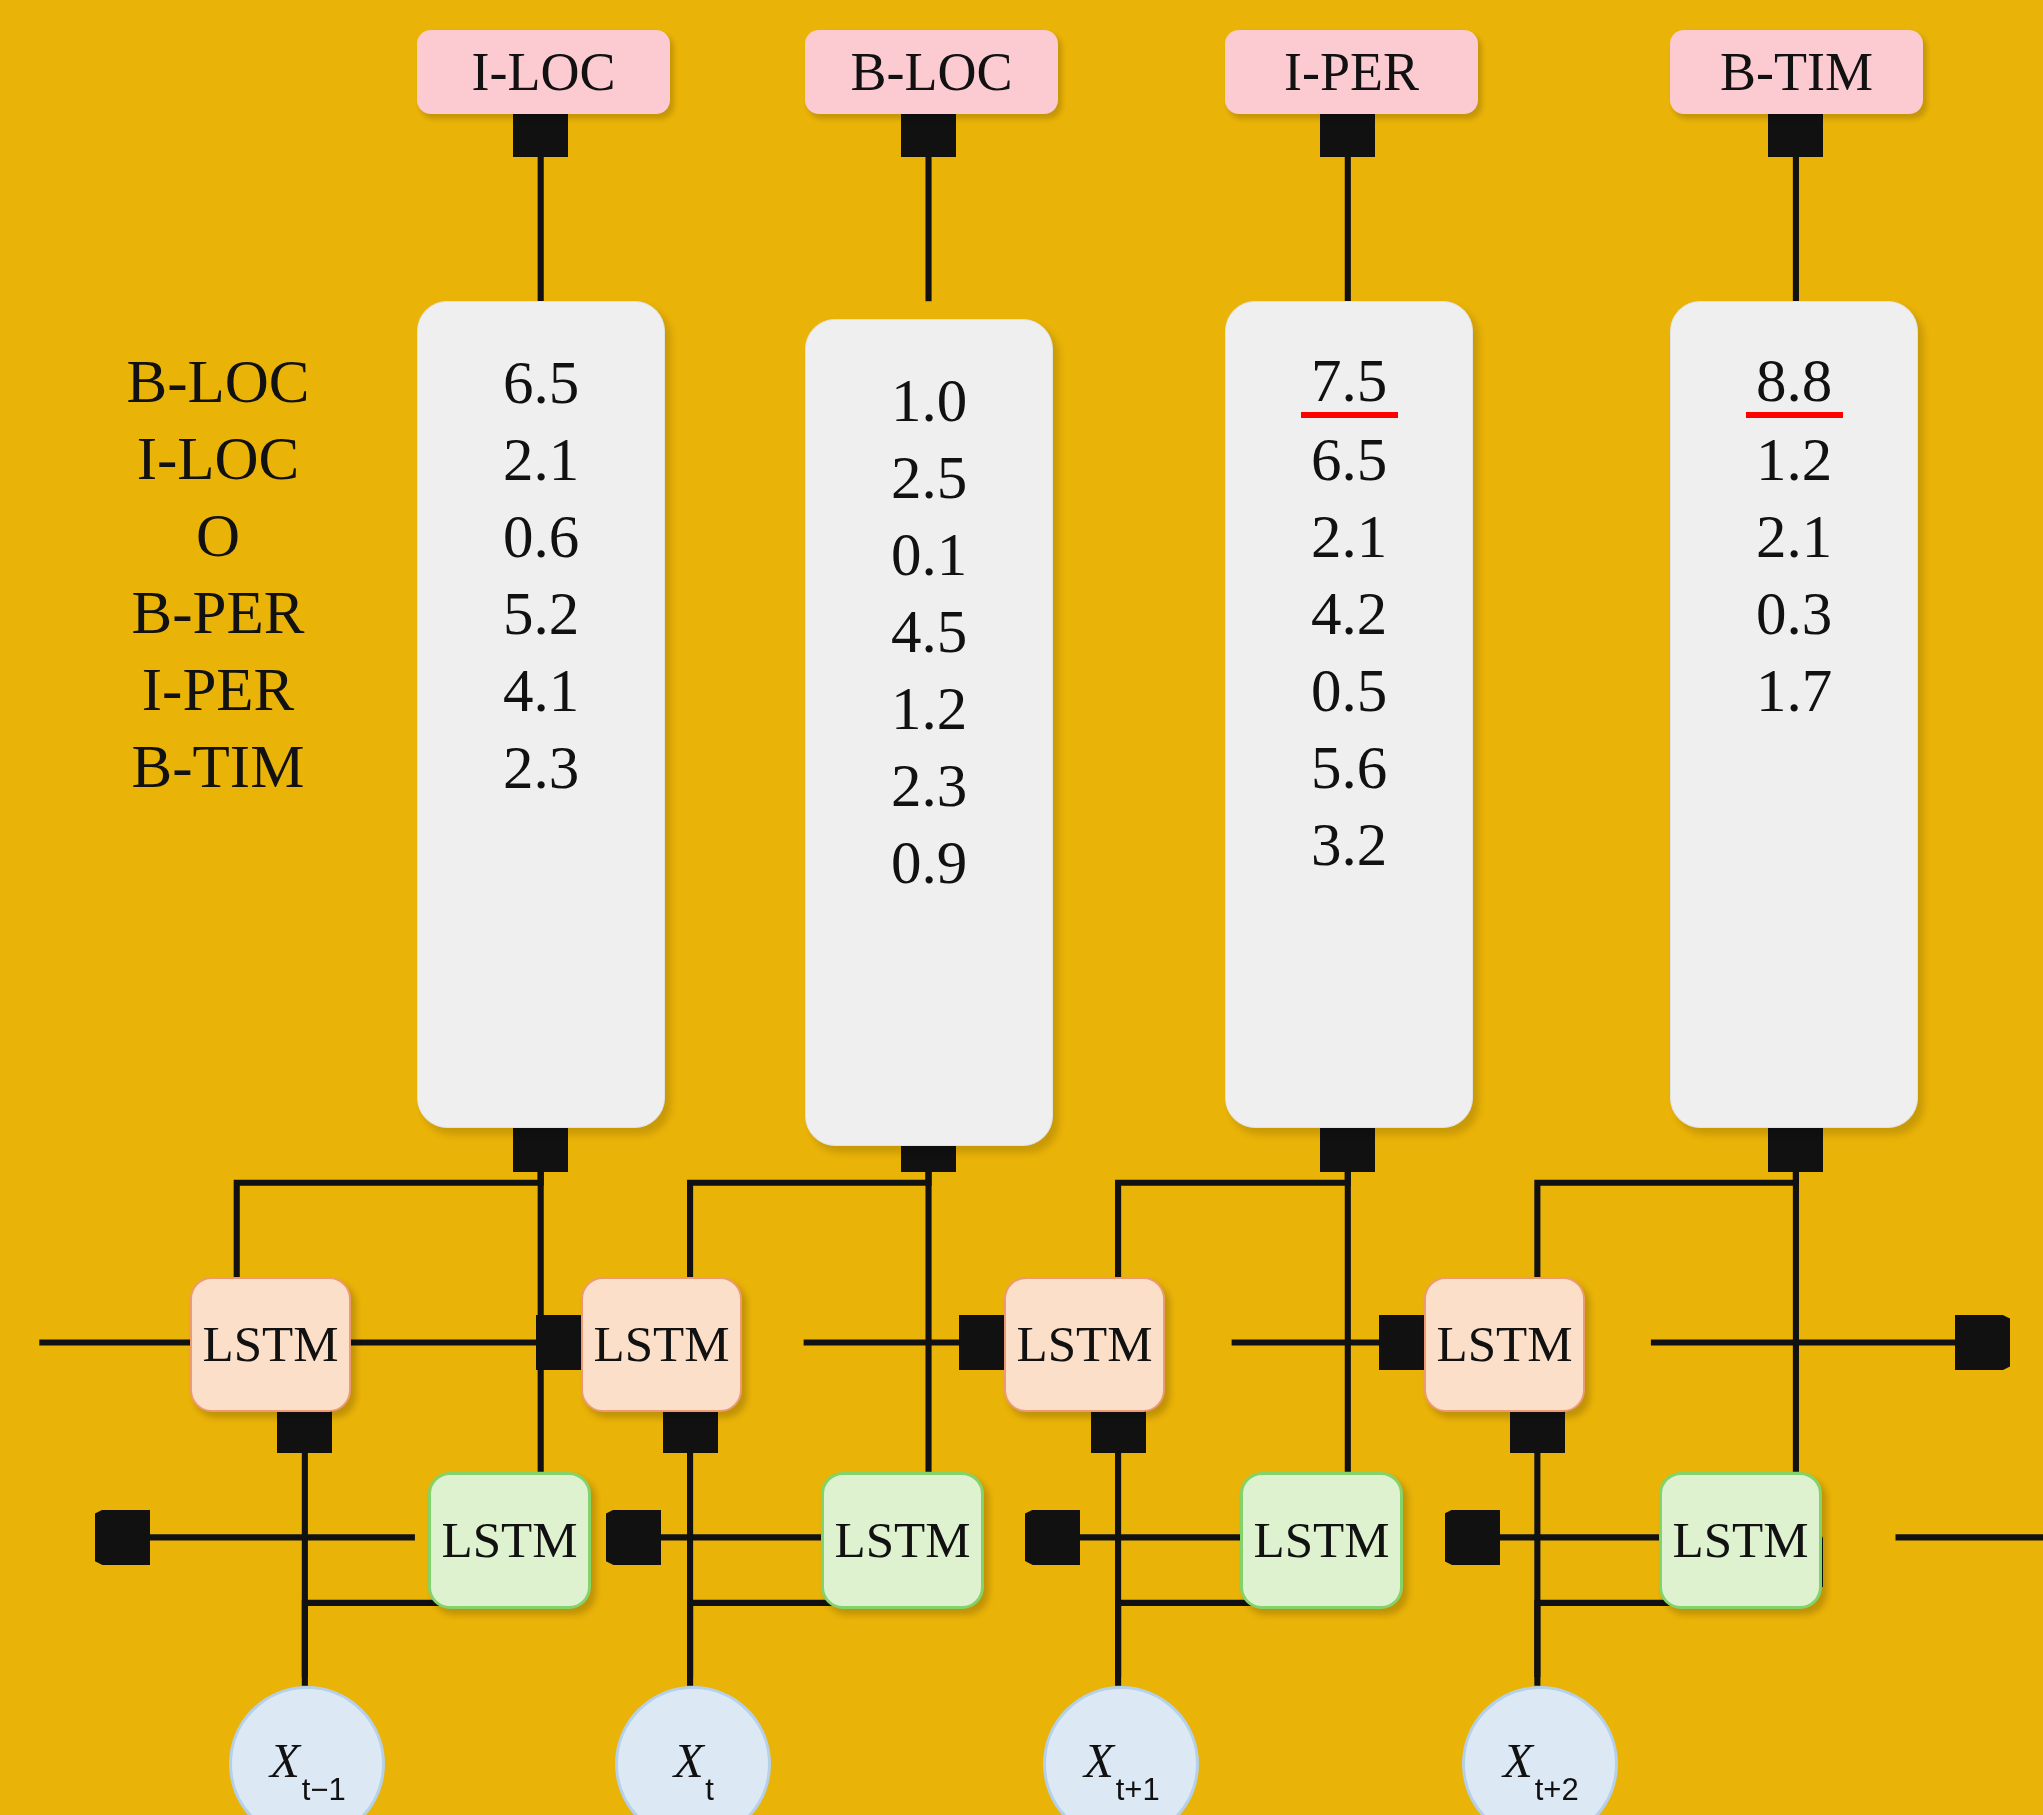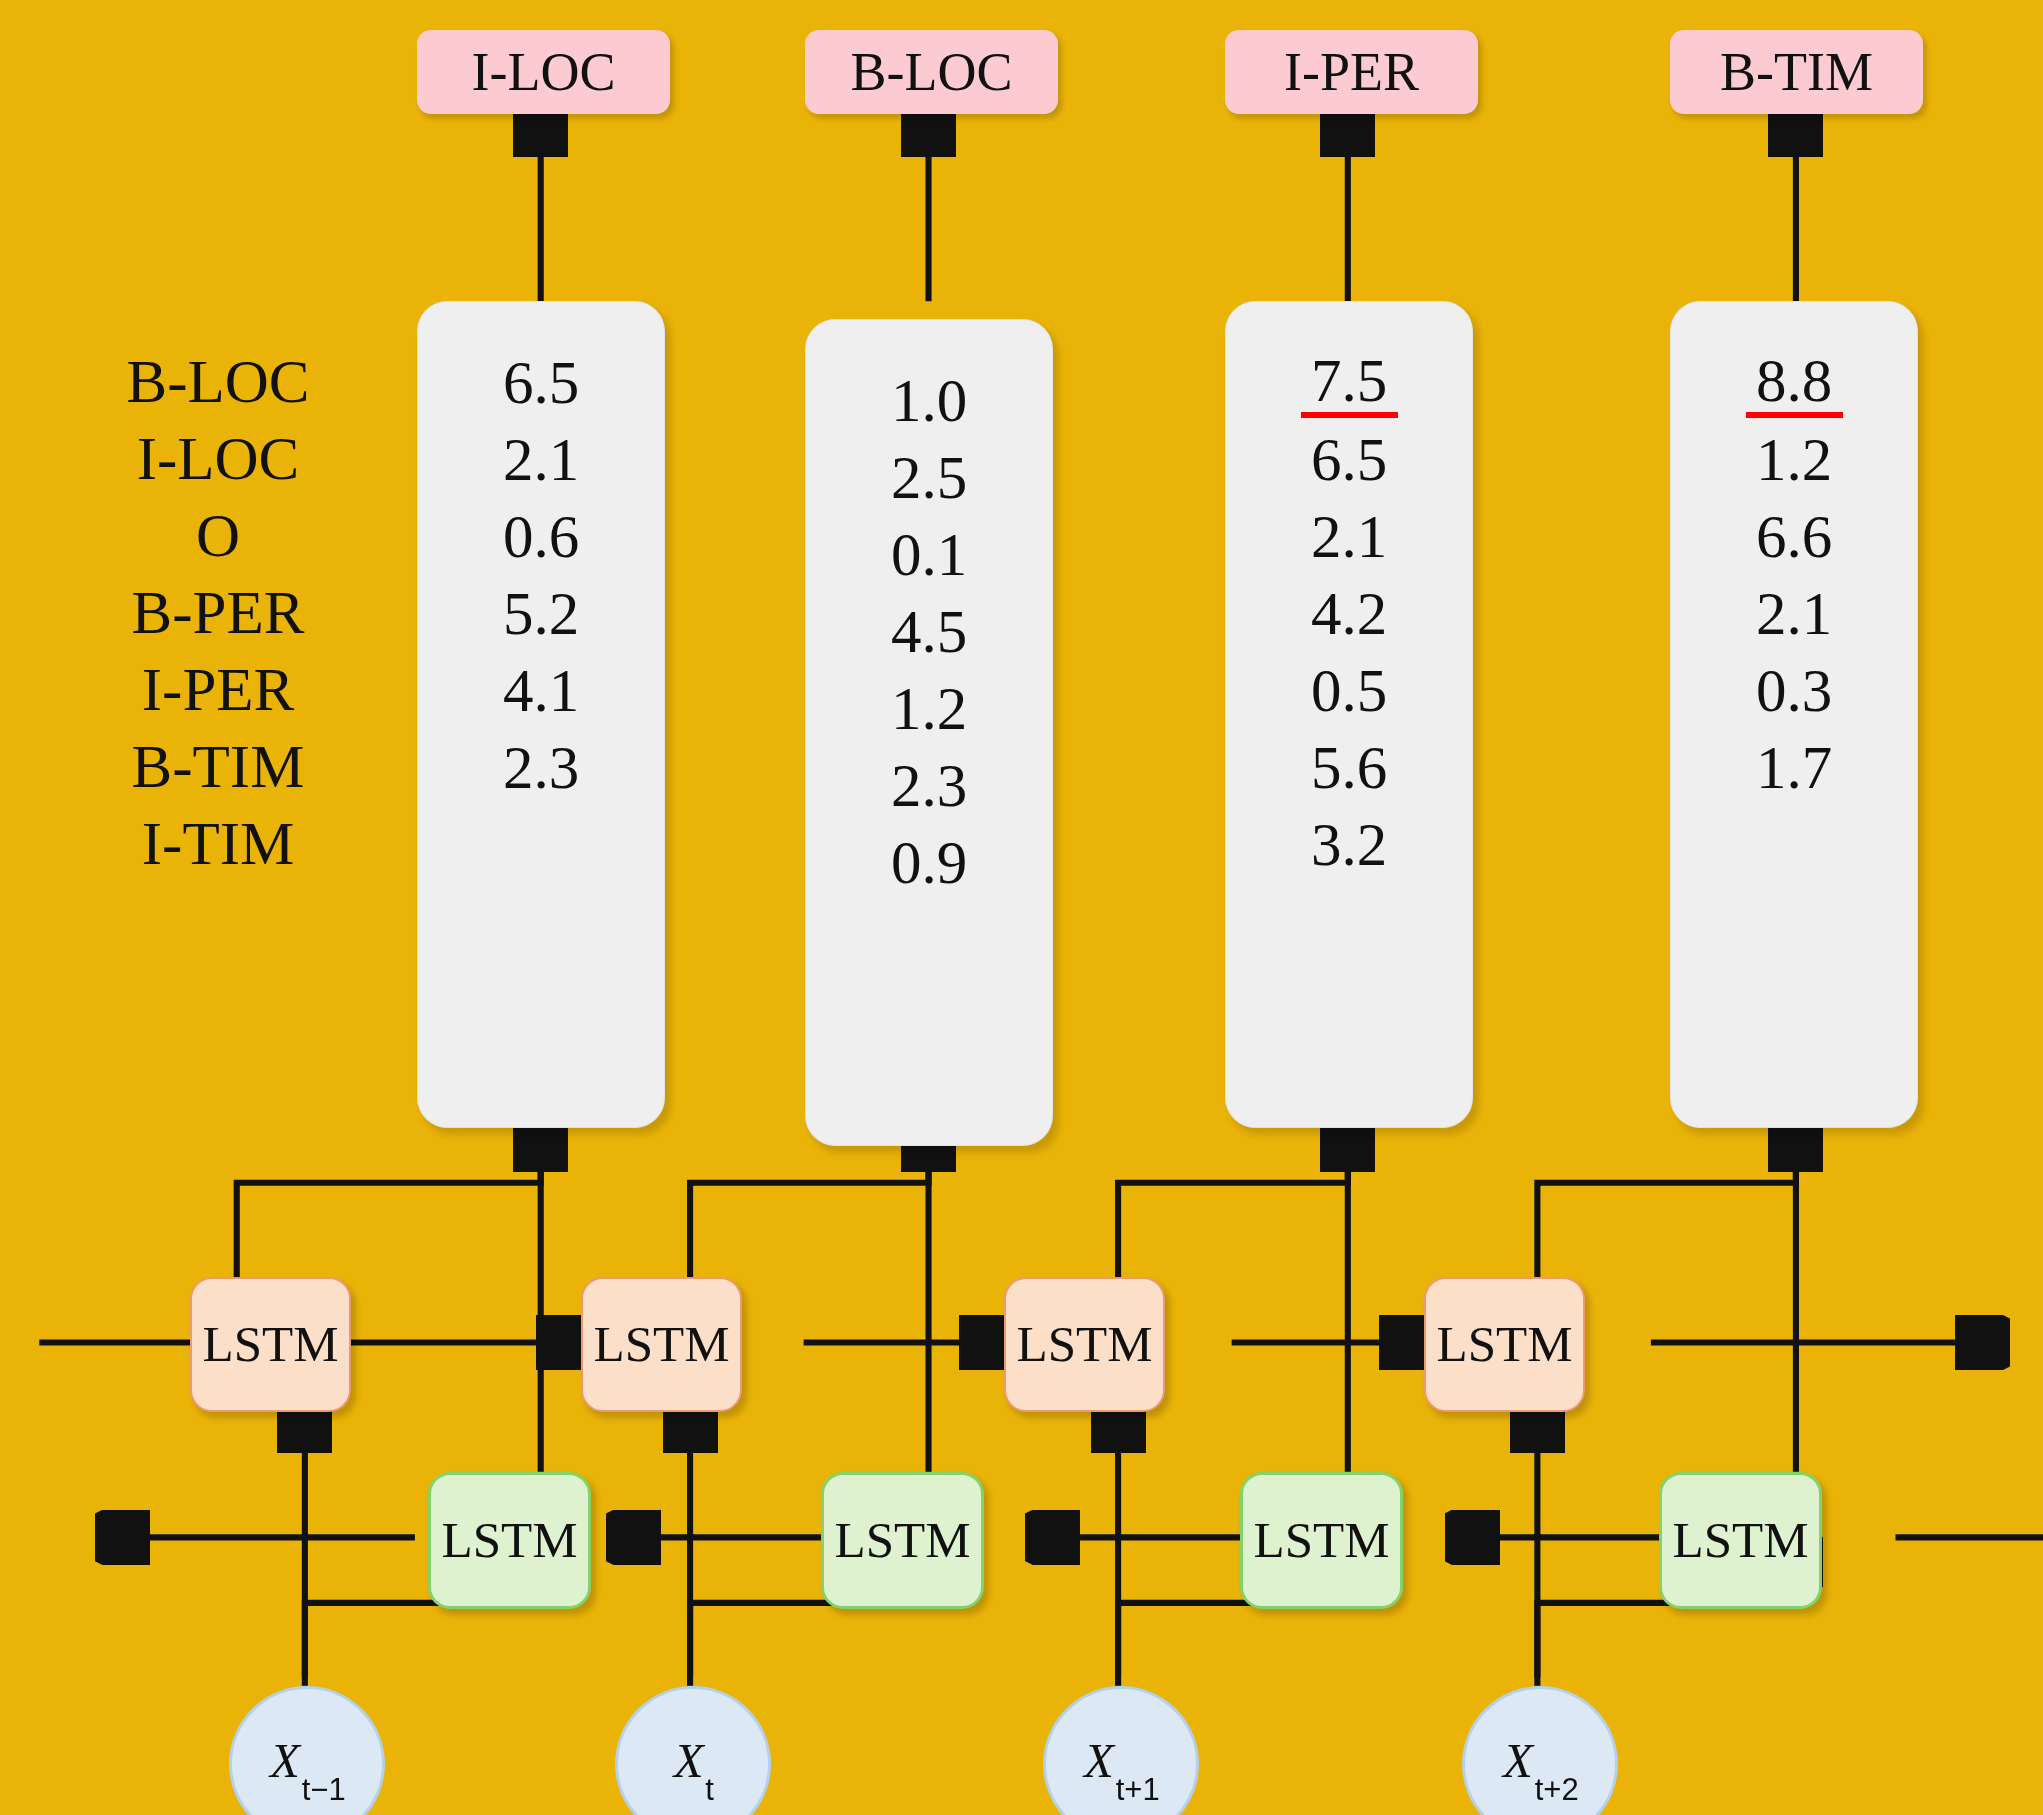--- a/index.html
+++ b/index.html
@@ -171,21 +171,20 @@
     <span>B-TIM</span>
   </div>
 
   <div class="row-labels" style="left:87px;top:343px;width:262px;">
     <div class="row-label">B-LOC</div>
     <div class="row-label">I-LOC</div>
     <div class="row-label">O</div>
     <div class="row-label">B-PER</div>
     <div class="row-label">I-PER</div>
     <div class="row-label">B-TIM</div>
-    <div class="row-label">I-TIM</div>
   </div>
 
   <div class="panel" style="left:417px;top:301px;width:246px;height:825px;">
     <div class="col-vals">
       <div class="cell">
           <span class="num">6.5</span>
         </div>
       <div class="cell">
           <span class="num">2.1</span>
         </div>
@@ -258,23 +257,20 @@
 
   <div class="panel" style="left:1670px;top:301px;width:246px;height:825px;">
     <div class="col-vals">
       <div class="cell best">
           <span class="num">8.8</span>
         </div>
       <div class="cell">
           <span class="num">1.2</span>
         </div>
       <div class="cell">
-          <span class="num">6.6</span>
-        </div>
-      <div class="cell">
           <span class="num">2.1</span>
         </div>
       <div class="cell">
           <span class="num">0.3</span>
         </div>
       <div class="cell">
           <span class="num">1.7</span>
         </div>
     </div>
   </div>

